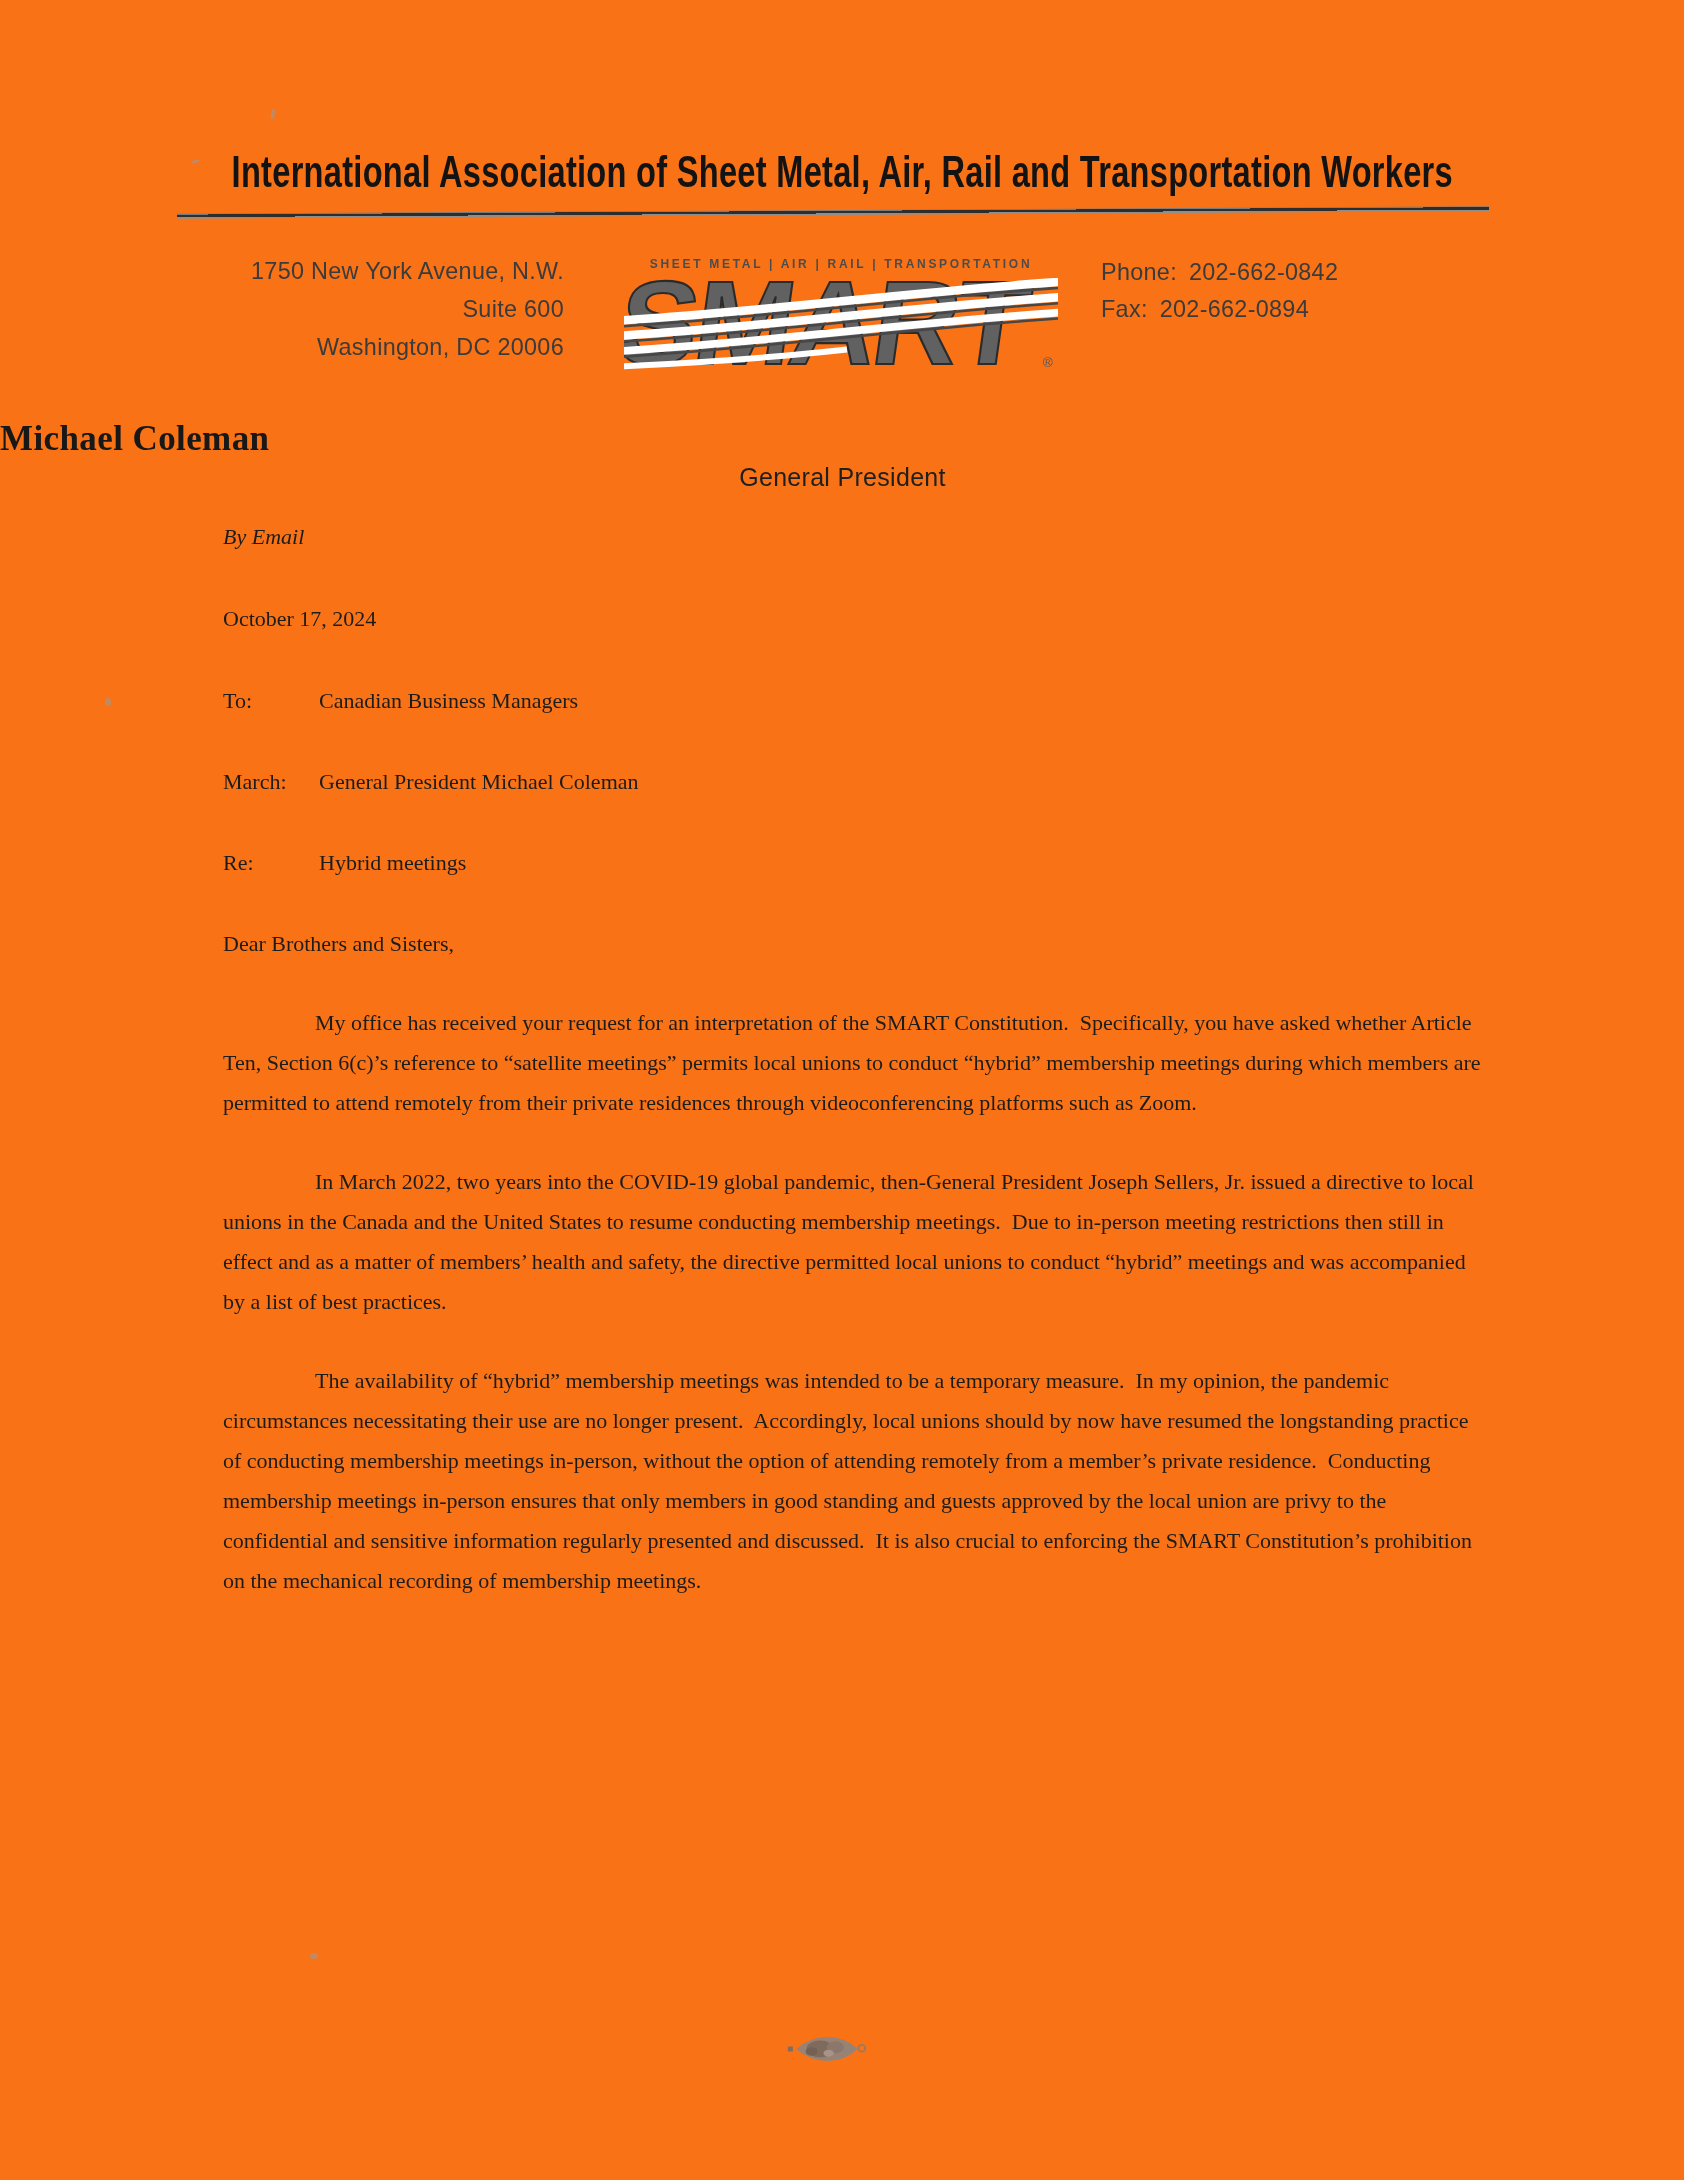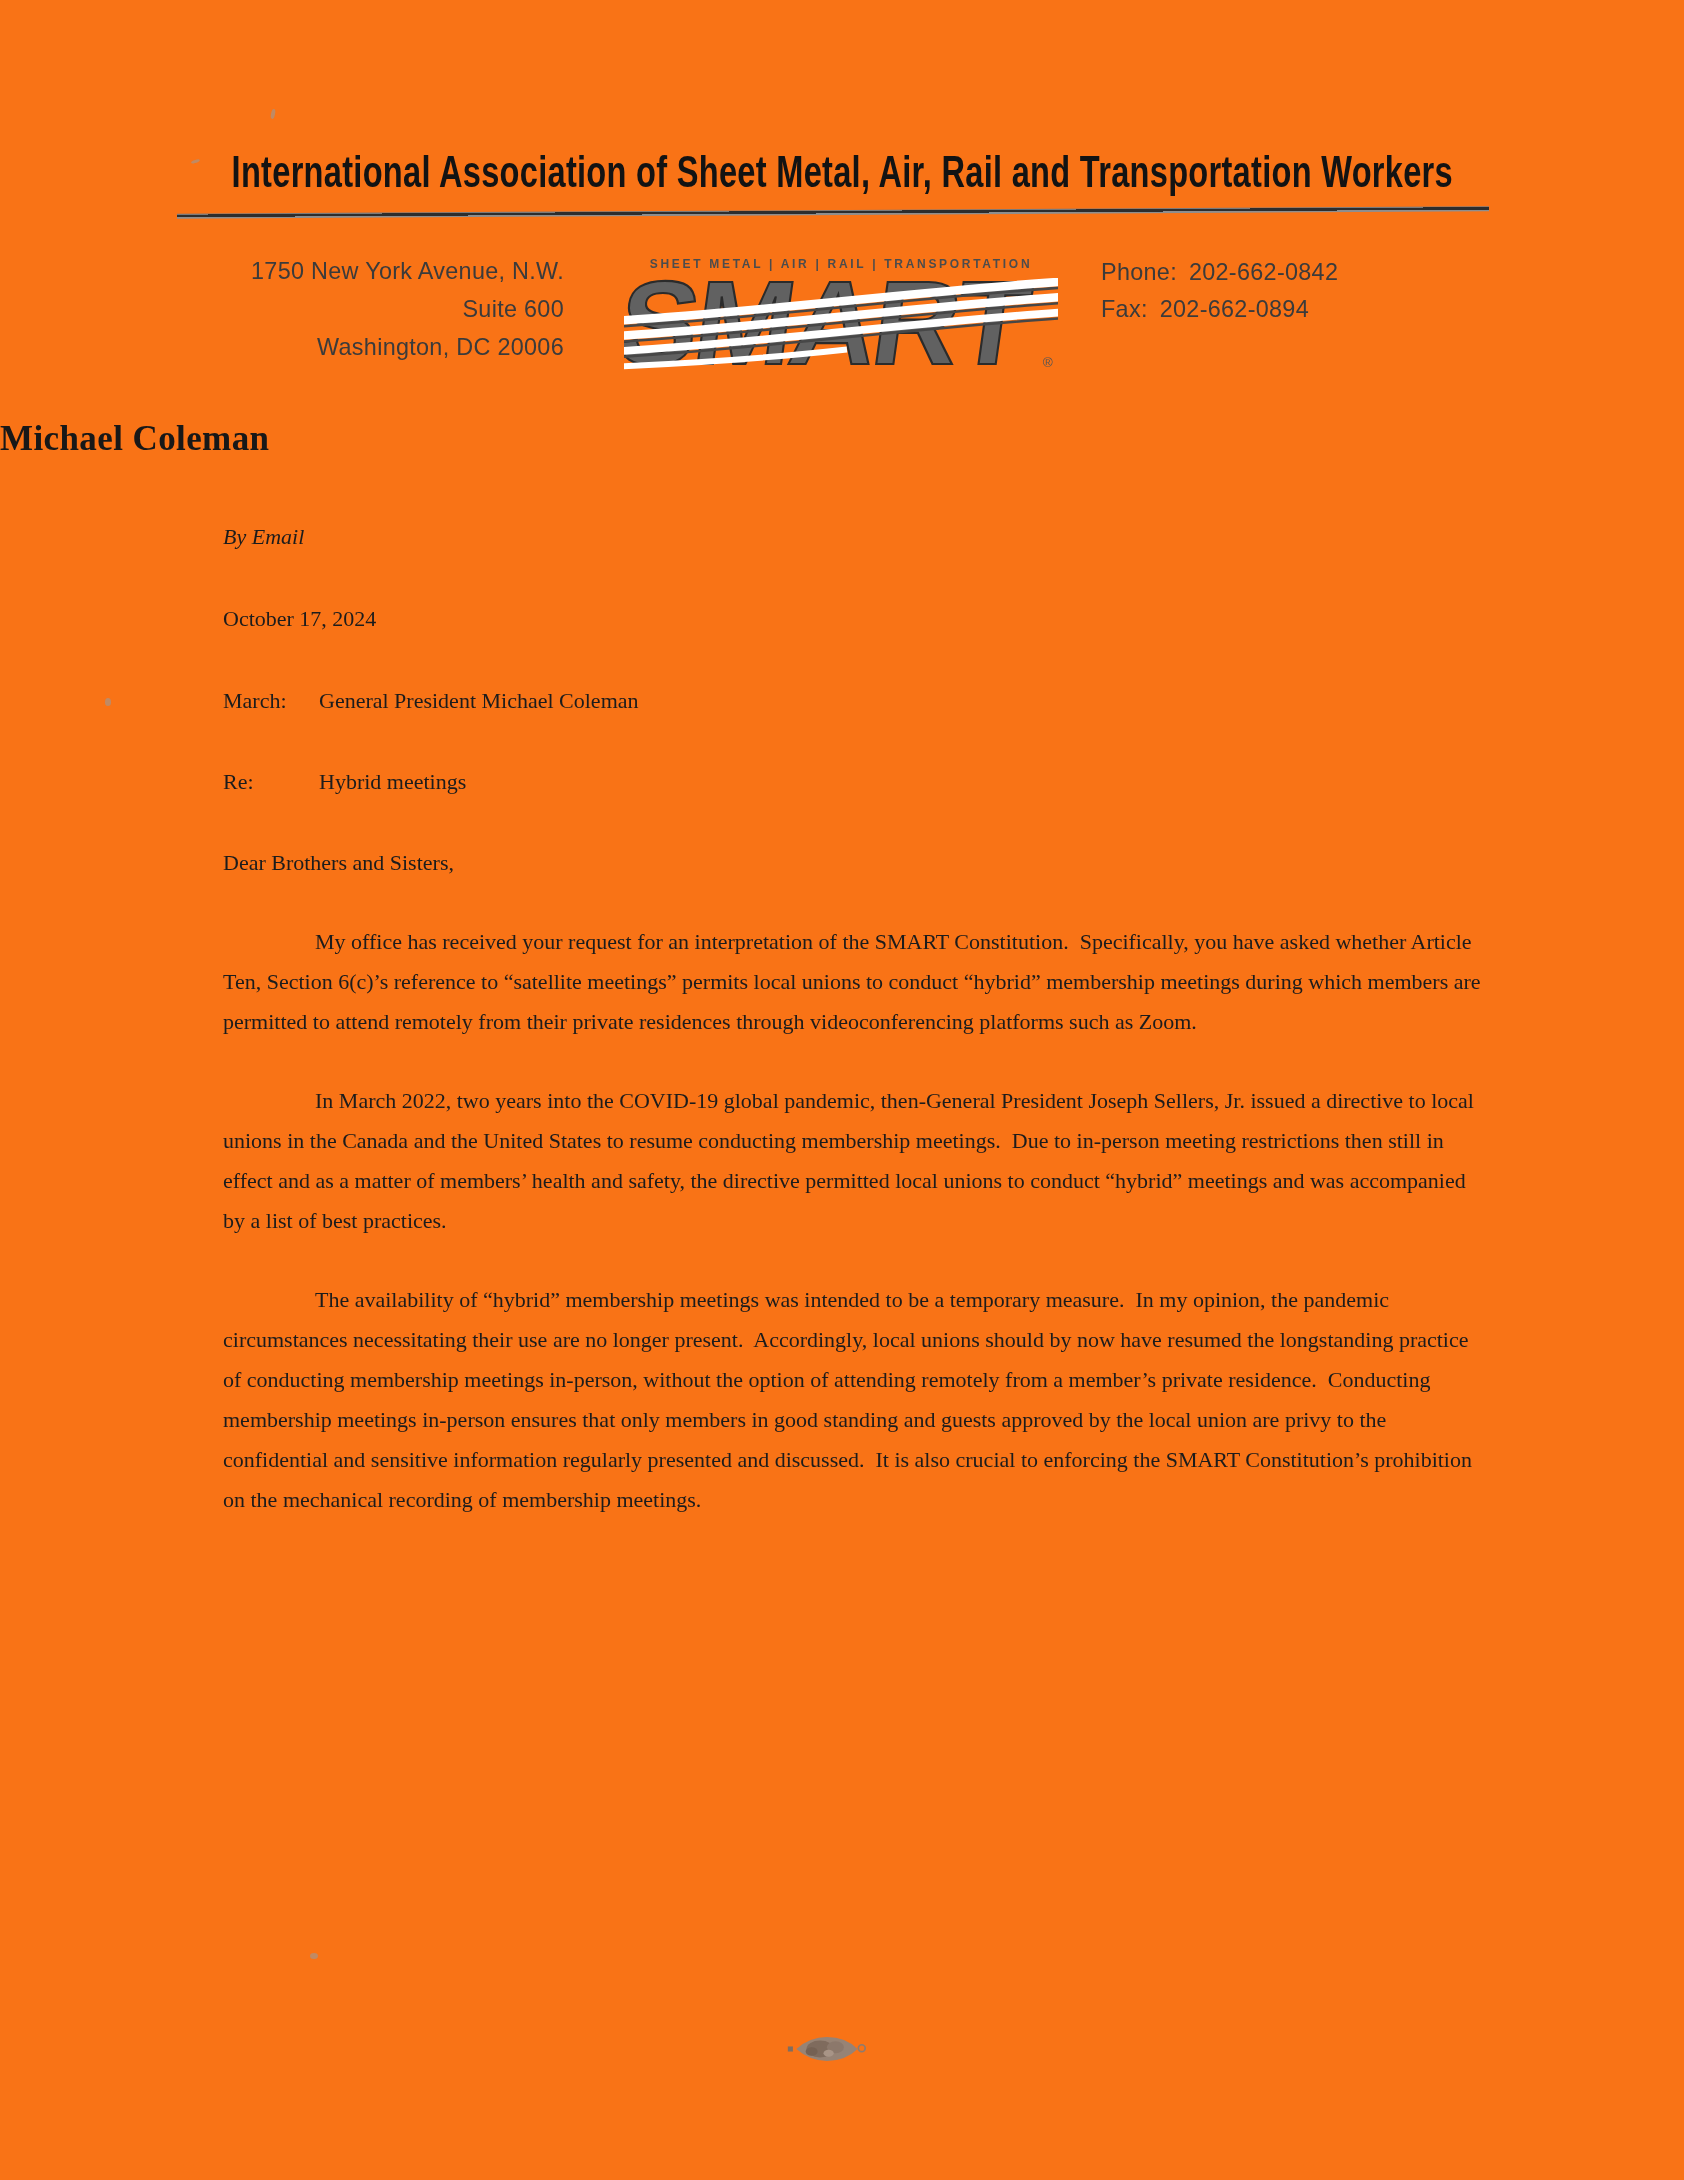--- a/index.html
+++ b/index.html
@@ -180,25 +180,30 @@
   <div class="lh-phone">
     <div>
       <span>Phone:</span><span class="val">202-662-0842</span>
     </div>
     <div>
       <span>Fax:</span><span class="val">202-662-0894</span>
     </div>
   </div>
 
   <div class="sig-name">Michael Coleman</div>
+  <div class="sig-title">General President</div>
 
   <div class="letter-body">
     <div class="delivery">By Email</div>
     <div class="date-line">October 17, 2024</div>
 
+    <div class="field-row">
+      <div class="field-label">To:</div>
+      <div class="field-value">Canadian Business Managers</div>
+    </div>
     <div class="field-row">
       <div class="field-label">March:</div>
       <div class="field-value">General President Michael Coleman</div>
     </div>
     <div class="field-row">
       <div class="field-label">Re:</div>
       <div class="field-value">Hybrid meetings</div>
     </div>
 
     <div class="salutation">Dear Brothers and Sisters,</div>

